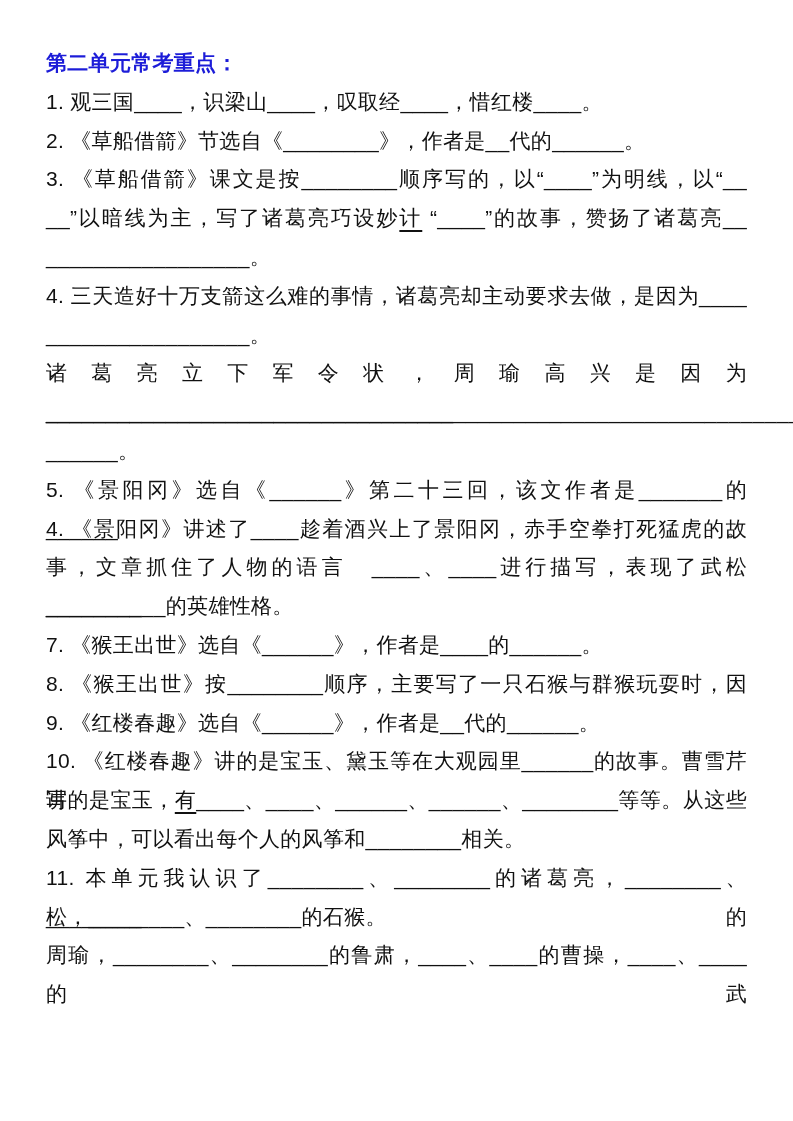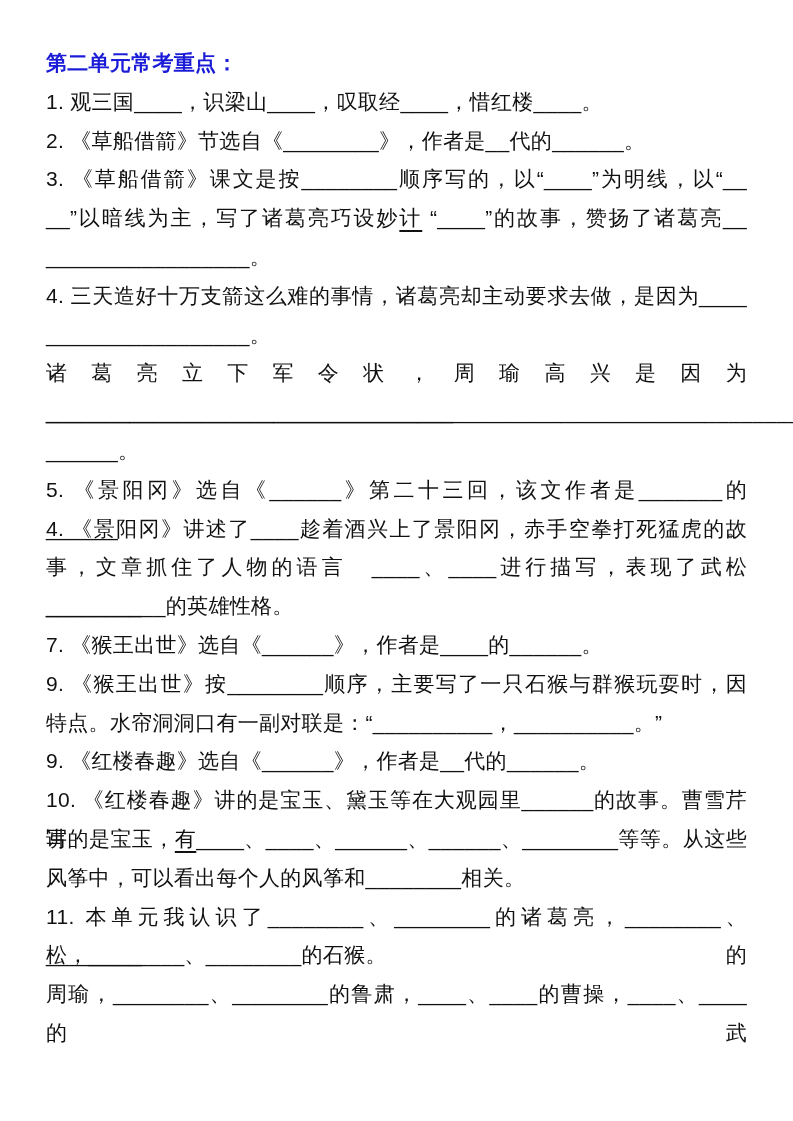--- a/index.html
+++ b/index.html
@@ -53,22 +53,21 @@
       <div class="line fill"><span>4. 三天造好十万支箭这么难的事情，诸葛亮却主动要求去做，是因为____</span></div>
       <div class="line"><span>_________________。</span></div>
       <div class="line fill"><span>诸葛亮立下军令状，周瑜高兴是因为__________________________________</span></div>
       <div class="line"><span>__________________________________________________________________</span></div>
       <div class="line"><span>______。</span></div>
       <div class="line fill"><span>5. 《景阳冈》选自《______》第二十三回，该文作者是_______的______。</span></div>
       <div class="line fill"><span>4. 《景阳冈》讲述了____趁着酒兴上了景阳冈，赤手空拳打死猛虎的故</span></div>
       <div class="line fill"><span>事，文章抓住了人物的语言　____、____进行描写，表现了武松________</span></div>
       <div class="line"><span>__________的英雄性格。</span></div>
       <div class="line"><span>7. 《猴王出世》选自《______》，作者是____的______。</span></div>
-      <div class="line fill"><span>9. 《猴王出世》按________顺序，主要写了一只石猴与群猴玩耍时，因</span></div>
-      <div class="line"><span>特点。水帘洞洞口有一副对联是：“__________，__________。”</span></div>
+      <div class="line fill"><span>8. 《猴王出世》按________顺序，主要写了一只石猴与群猴玩耍时，因</span></div>
       <div class="line"><span>9. 《红楼春趣》选自《______》，作者是__代的______。</span></div>
       <div class="line fill"><span>10. 《红楼春趣》讲的是宝玉、黛玉等在大观园里______的故事。曹雪芹写</span></div>
       <div class="line fill"><span>讲的是宝玉，</span><span class="u">有</span><span>____、____、______、______、________等等。从这些</span></div>
       <div class="line"><span>风筝中，可以看出每个人的风筝和________相关。</span></div>
       <div class="line fill"><span>11. 本单元我认识了________、________的诸葛亮，________、________的</span></div>
       <div class="line"><span>松，________、________的石猴。</span></div>
       <div class="line fill"><span>周瑜，________、________的鲁肃，____、____的曹操，____、____的武</span></div>
     </div>
 </div>
 

